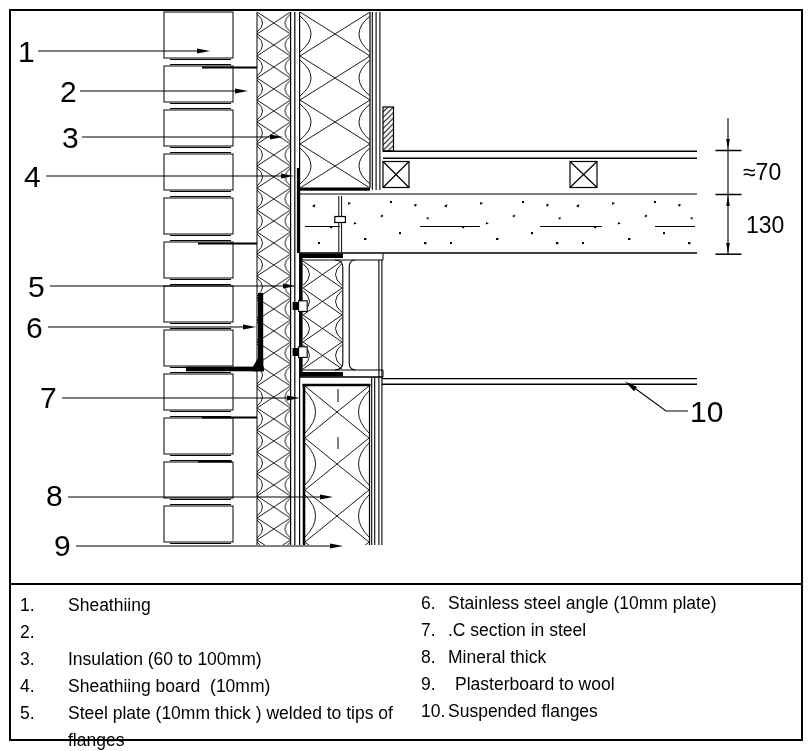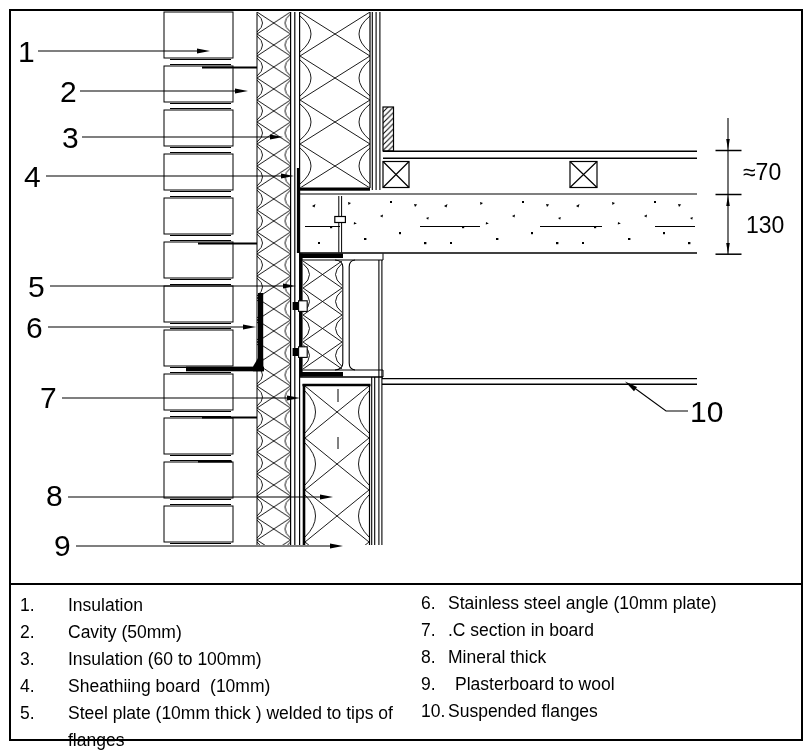--- a/index.html
+++ b/index.html
@@ -270,46 +270,45 @@
       <text class="callout-num" x="54" y="556">9</text>
       <text class="callout-num" x="690" y="422">10</text>
     </g>
   </svg>
 
   <div id="legend-divider"></div>
 
   <div>
     <div class="lrow left-col" style="left:20px;top:592px;">
       <span class="num">1.</span>
-        <span class="txt">Insulation</span>
+        <span class="txt">Sheathiing</span>
     </div>
     <div class="lrow left-col" style="left:20px;top:619px;">
       <span class="num">2.</span>
-        <span class="txt">Cavity (50mm)</span>
     </div>
     <div class="lrow left-col" style="left:20px;top:646px;">
       <span class="num">3.</span>
         <span class="txt">Insulation (60 to 100mm)</span>
     </div>
     <div class="lrow left-col" style="left:20px;top:673px;">
       <span class="num">4.</span>
         <span class="txt">Sheathiing board  (10mm)</span>
     </div>
     <div class="lrow left-col" style="left:20px;top:700px;">
       <span class="num">5.</span>
         <span class="txt">Steel plate (10mm thick ) welded to tips of flanges</span>
     </div>
 
     <div class="lrow right-col" style="left:421px;top:590px;">
       <span class="num">6.</span>
         <span class="txt">Stainless steel angle (10mm plate)</span>
     </div>
     <div class="lrow right-col" style="left:421px;top:617px;">
       <span class="num">7.</span>
-        <span class="txt">.C section in board</span>
+        <span class="txt">.C section in steel</span>
     </div>
     <div class="lrow right-col" style="left:421px;top:644px;">
       <span class="num">8.</span>
         <span class="txt">Mineral thick</span>
     </div>
     <div class="lrow right-col" style="left:421px;top:671px;">
       <span class="num">9.</span>
         <span class="txt" style="padding-left:7px">Plasterboard to wool</span>
     </div>
     <div class="lrow right-col" style="left:421px;top:698px;">

